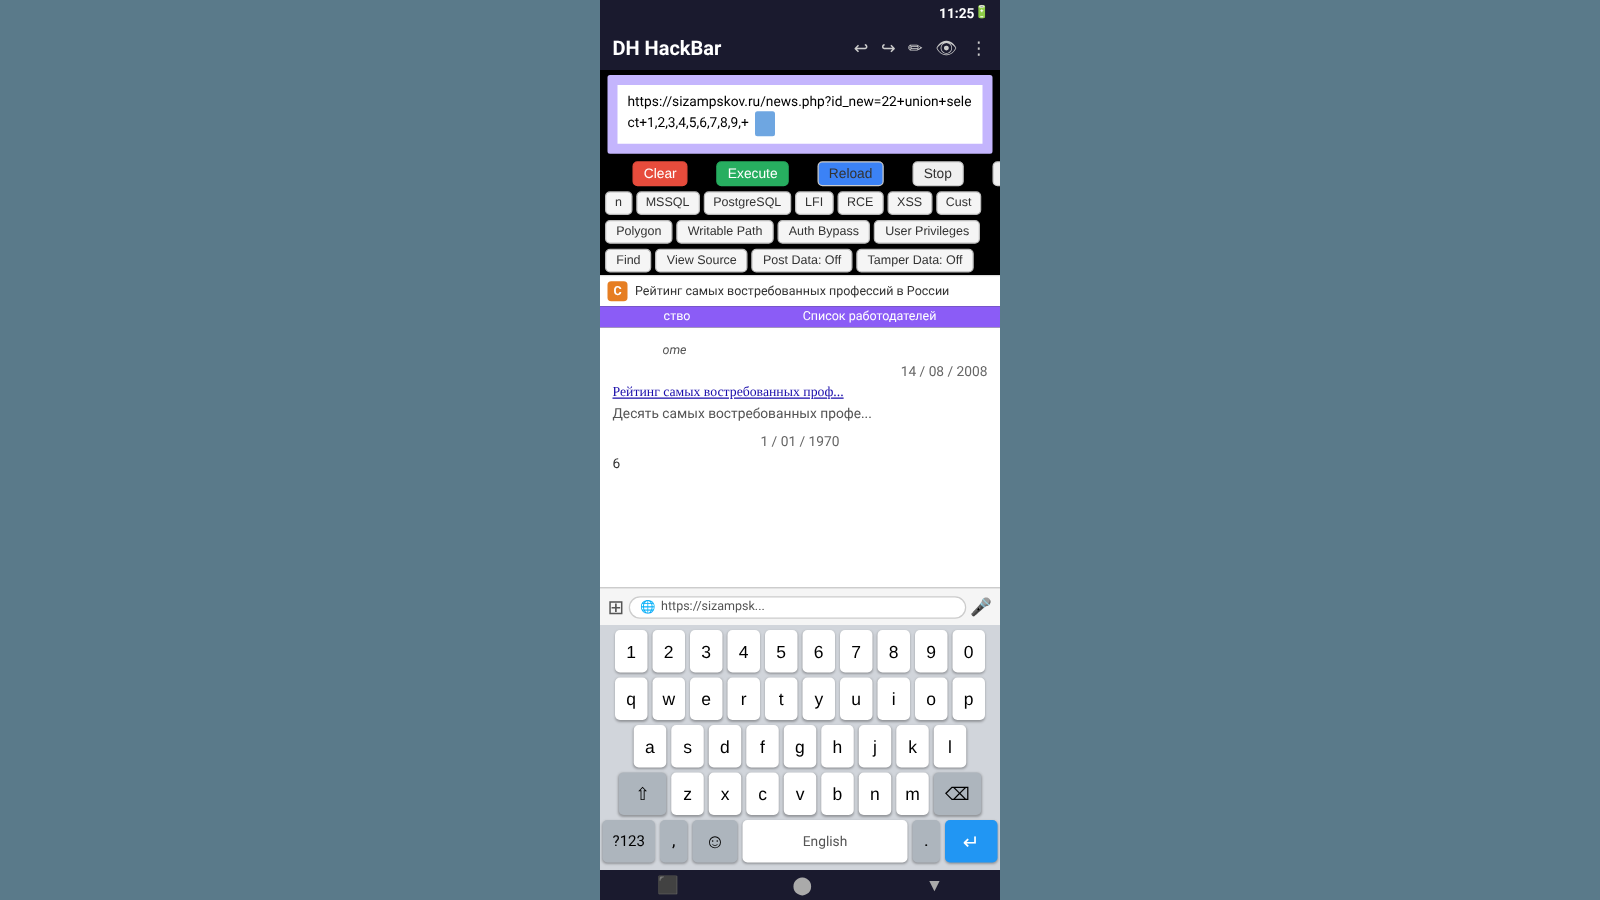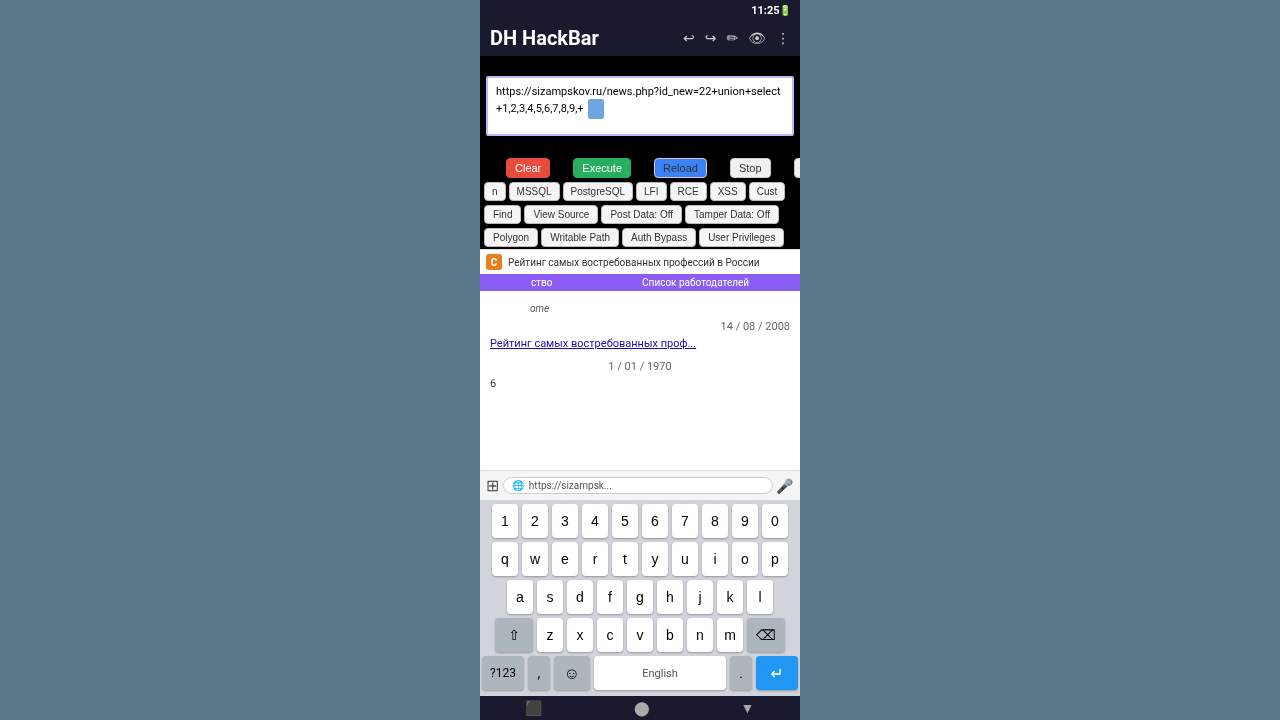--- a/index.html
+++ b/index.html
@@ -37,28 +37,28 @@
     
     .app-toolbar {
       background: #1a1a2e;
       color: #fff;
       display: flex;
       justify-content: space-between;
       align-items: center;
       padding: 6px 10px;
       height: 36px;
     }
-    .app-title { font-size: 20px; font-weight: bold; color: #fff; }
+    .app-title { font-size: 16px; font-weight: bold; color: #fff; }
     .toolbar-icons { display: flex; gap: 10px; align-items: center; }
     .toolbar-icon { color: #ccc; font-size: 14px; cursor: pointer; }
     
     .url-area {
       background: #fff;
-      border: 2px solid #c4b5fd;
-      margin: 20px 6px;
+      border: 8px solid #c4b5fd;
+      margin: 4px 6px;
       padding: 6px 8px;
       min-height: 60px;
       font-size: 11px;
       color: #000;
       position: relative;
       border-radius: 2px;
     }
     .url-text { word-break: break-all; line-height: 1.4; }
     .cursor-indicator {
       display: inline-block;
@@ -166,21 +166,21 @@
     .web-content {
       background: #fff;
       flex: 1;
       overflow: hidden;
       padding: 6px 10px;
       display: flex;
       flex-direction: column;
       gap: 4px;
     }
     .date-line { font-size: 11px; color: #666; text-align: right; }
-    .content-link { font-size: 11px; color: #1a0dab; text-decoration: underline; cursor: pointer; }
+    .content-link { font-size: 11px; color: #1a0dab; text-decoration: underline; cursor: pointer; font-family: Liberation Serif, serif; }
     .content-text { font-size: 11px; color: #555; }
     .date-line2 { font-size: 11px; color: #666; text-align: center; margin-top: 6px; }
     .content-num { font-size: 11px; color: #333; }
     .home-label { font-size: 10px; color: #555; font-style: italic; }
     
     .browser-bar {
       background: #f5f5f5;
       display: flex;
       align-items: center;
       padding: 3px 6px;
@@ -379,49 +379,50 @@
     <button class="cat-btn">n</button>
     <button class="cat-btn">MSSQL</button>
     <button class="cat-btn">PostgreSQL</button>
     <button class="cat-btn">LFI</button>
     <button class="cat-btn">RCE</button>
     <button class="cat-btn">XSS</button>
     <button class="cat-btn">Cust</button>
   </div>
 
   <div class="tool-row">
+    <button class="tool-btn">Polygon</button>
+    <button class="tool-btn">Writable Path</button>
+    <button class="tool-btn">Auth Bypass</button>
+    <button class="tool-btn">User Privileges</button>
+  </div>
+
+  <div class="tool-row">
     <button class="tool-btn">Find</button>
     <button class="tool-btn">View Source</button>
     <button class="tool-btn">Post Data: Off</button>
     <button class="tool-btn">Tamper Data: Off</button>
   </div>
 
-  <div class="tool-row">
-    <button class="tool-btn">Polygon</button>
-    <button class="tool-btn">Writable Path</button>
-    <button class="tool-btn">Auth Bypass</button>
-    <button class="tool-btn">User Privileges</button>
-  </div>
-
   <div class="ad-banner">
     <div class="ad-icon">C</div>
     <span class="ad-text">Рейтинг самых востребованных профессий в России</span>
   </div>
 
   <div class="nav-bar">
     <span class="nav-text">ство</span>
     <span class="nav-link">Список работодателей</span>
   </div>
 
   <div class="web-content">
     <div style="text-align:left; padding-left: 40px;">
       <span class="home-label">ome</span>
     </div>
     <div class="date-line">14 / 08 / 2008</div>
     <div class="content-link">Рейтинг самых востребованных проф...</div>
+    <div class="content-text">Десять самых востребованных профе...</div>
     <div class="date-line2">1 / 01 / 1970</div>
     <div class="content-num">6</div>
   </div>
 
   <div class="browser-bar">
     <span class="browser-grid-icon">⊞</span>
     <div class="browser-url-pill">
       <span class="globe-icon">🌐</span>
       <span>https://sizampsk...</span>
     </div>

